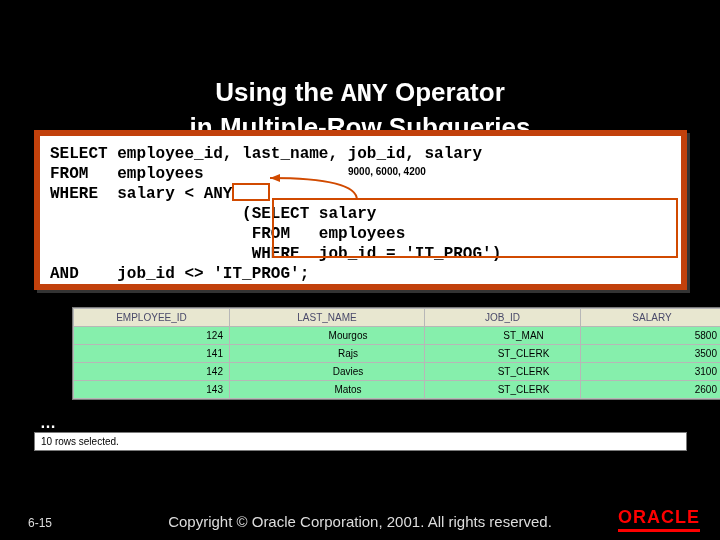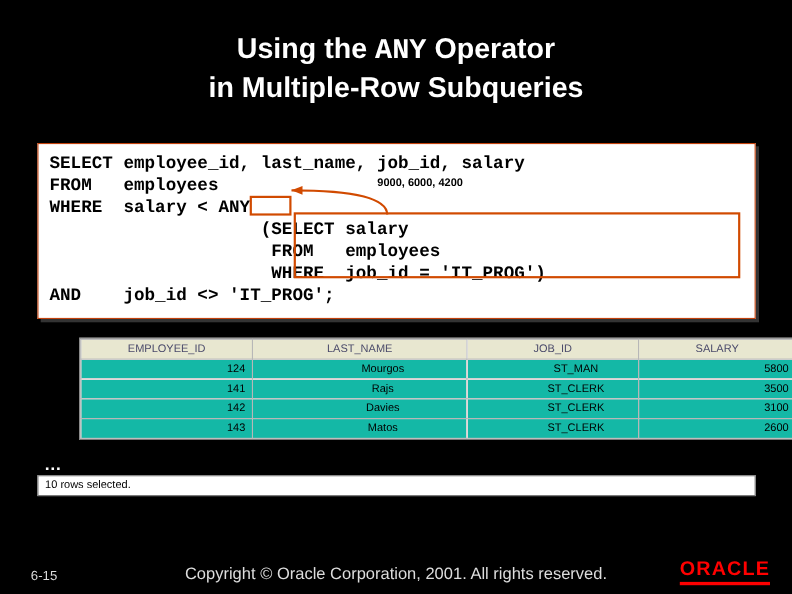--- a/index.html
+++ b/index.html
@@ -11,28 +11,29 @@
     position:relative;
     overflow:hidden;
   }
   .slide-title {
     color:#fff;
     font-size:26px;
     font-weight:bold;
     text-align:center;
     padding: 28px 60px 12px 60px;
     line-height:1.25;
+    margin-top:48px;
   }
   .slide-title .mono { font-family: "Courier New", monospace; font-weight:bold; }
   .codebox {
     position:absolute;
     left:34px; top:130px;
     width:653px; height:160px;
     background:#fff;
-    border:1px solid #c2410c;
+    border:6px solid #c2410c;
     box-shadow: 3px 3px 0 #333;
     padding:8px 10px 18px 10px;
   }
   .codebox .code {
     font-family:"Courier New", monospace;
     font-size:16px;
     font-weight:bold;
     white-space:pre;
     color:#000;
     line-height:20px;
@@ -79,21 +80,21 @@
     padding:0 6px;
     overflow:hidden;
   }
   .resultgrid th {
     background:#e8e7d0;
     color:#4a4a6a;
     font-weight:normal;
     font-size:10px;
     text-align:center;
   }
-  .resultgrid td { background:#14b8a6;padding-left:48px; }
+  .resultgrid td { background:#86efac;padding-left:48px; }
   .resultgrid td.num { text-align:right; }
   .resultgrid td.txt { text-align:center; }
   .ellipsis {
     position:absolute;
     left:34px; top:417px;
     width:653px;
     height:15px;
     background:#000;
     color:#fff;
     font-size:16px;

